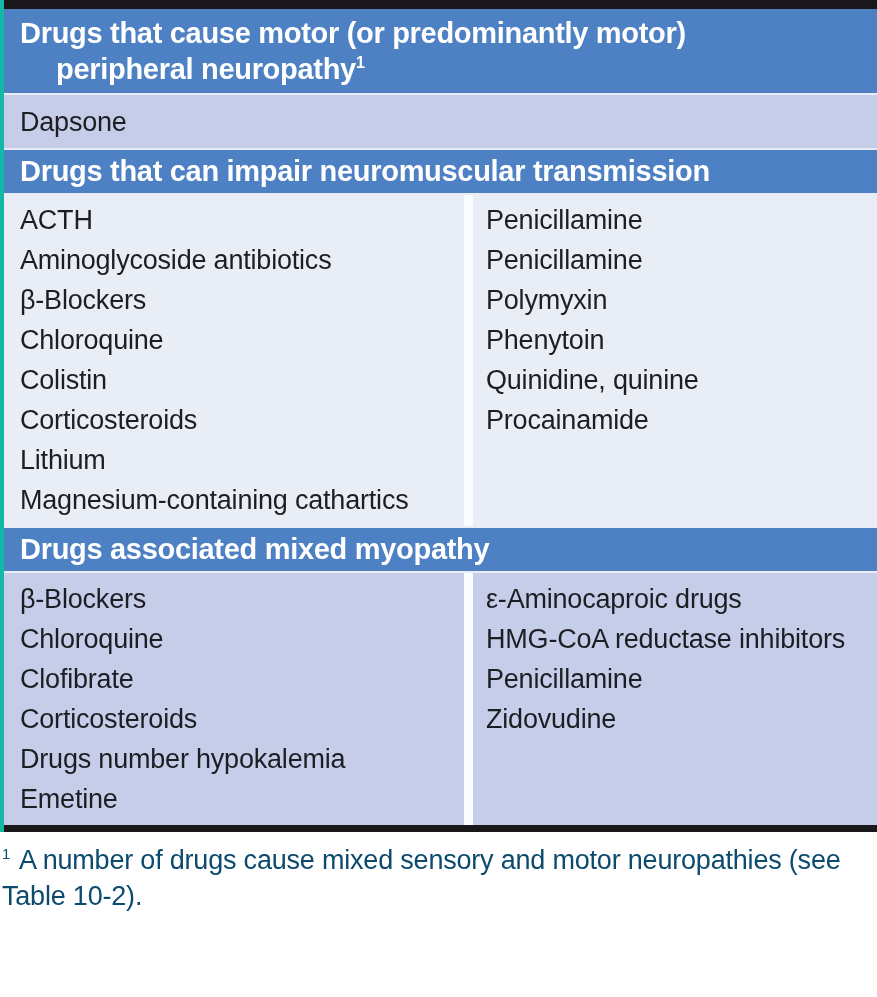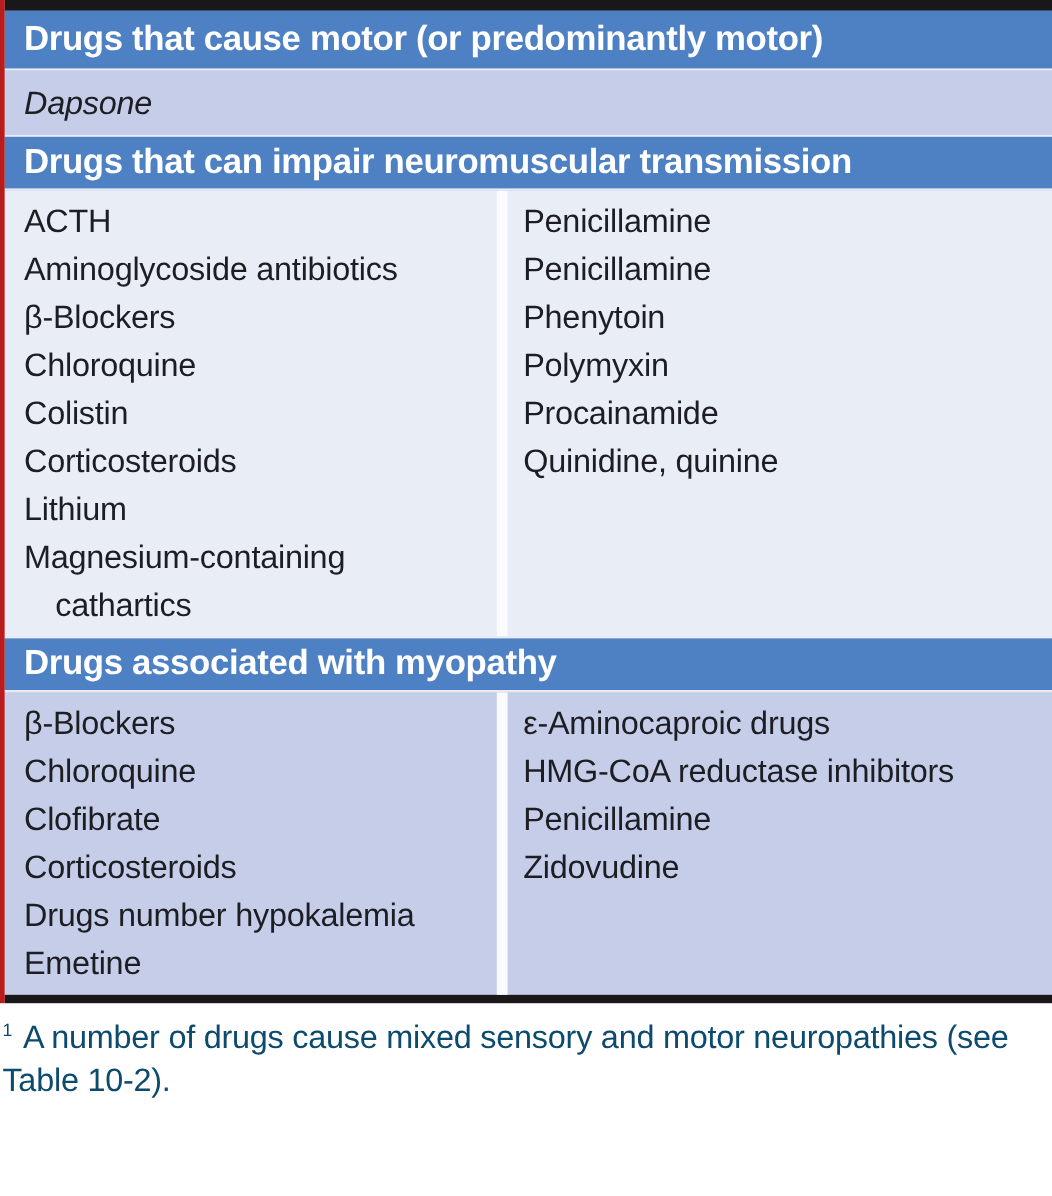--- a/index.html
+++ b/index.html
@@ -11,21 +11,21 @@
     overflow: hidden;
     font-family: "Liberation Sans", sans-serif;
   }
   .sheet {
     width: 877px;
     height: 997px;
     background: #ffffff;
     position: relative;
   }
   .table-wrap {
-    border-left: 4px solid #b91c1c;
+    border-left: 4px solid #14b8a6;
     width: 873px;
   }
   .top-rule {
     height: 9px;
     background: #1a171b;
   }
   .bottom-rule {
     height: 7px;
     background: #1a171b;
   }
@@ -54,35 +54,34 @@
   }
   .band {
     color: #1d1e23;
     font-size: 27px;
     letter-spacing: -0.2px;
   }
   .lavender { background: #c5cde9; }
   .light    { background: #e9edf6; }
   .single {
     padding: 7px 16px 6px 16px;
-    font-style: italic;
   }
   .twocol {
     display: flex;
     align-items: stretch;
   }
   .band .cell-item {
     line-height: 40px;
     min-height: 40px;
     padding-left: 26px;
     text-indent: -26px;
   }
   .col { box-sizing: border-box; }
   .col-l {
-    width: 410px;
+    width: 460px;
     padding: 5px 8px 6px 16px;
   }
   .sec3 .col-l { padding-top: 6px; padding-bottom: 6px; }
   .divider {
     width: 9px;
     background: #fafbfe;
   }
   .col-r {
     flex: 1;
     padding: 5px 10px 6px 13px;
@@ -106,20 +105,21 @@
 <body>
 
 <div class="sheet">
 
   <div class="table-wrap">
 
     <div class="top-rule"></div>
 
     <div class="hdr hdr-first">
       <div class="hdr-line1">Drugs that cause motor (or predominantly motor)</div>
+      <div class="hdr-line2"><span>peripheral neuropathy</span><sup>1</sup></div>
     </div>
 
     <div class="band lavender single">
         <div class="cell-item">Dapsone</div>
       </div>
 
     <div class="hdr">
       <div class="hdr-line1">Drugs that can impair neuromuscular transmission</div>
     </div>
 
@@ -131,29 +131,29 @@
           <div class="cell-item">Chloroquine</div>
           <div class="cell-item">Colistin</div>
           <div class="cell-item">Corticosteroids</div>
           <div class="cell-item">Lithium</div>
           <div class="cell-item">Magnesium-containing cathartics</div>
         </div>
       <div class="divider"></div>
       <div class="col col-r">
           <div class="cell-item">Penicillamine</div>
           <div class="cell-item">Penicillamine</div>
+          <div class="cell-item">Polymyxin</div>
           <div class="cell-item">Phenytoin</div>
-          <div class="cell-item">Polymyxin</div>
+          <div class="cell-item">Quinidine, quinine</div>
           <div class="cell-item">Procainamide</div>
-          <div class="cell-item">Quinidine, quinine</div>
         </div>
     </div>
 
     <div class="hdr">
-      <div class="hdr-line1">Drugs associated with myopathy</div>
+      <div class="hdr-line1">Drugs associated mixed myopathy</div>
     </div>
 
     <div class="band lavender twocol sec3">
       <div class="col col-l">
           <div class="cell-item">β-Blockers</div>
           <div class="cell-item">Chloroquine</div>
           <div class="cell-item">Clofibrate</div>
           <div class="cell-item">Corticosteroids</div>
           <div class="cell-item">Drugs number hypokalemia</div>
           <div class="cell-item">Emetine</div>

